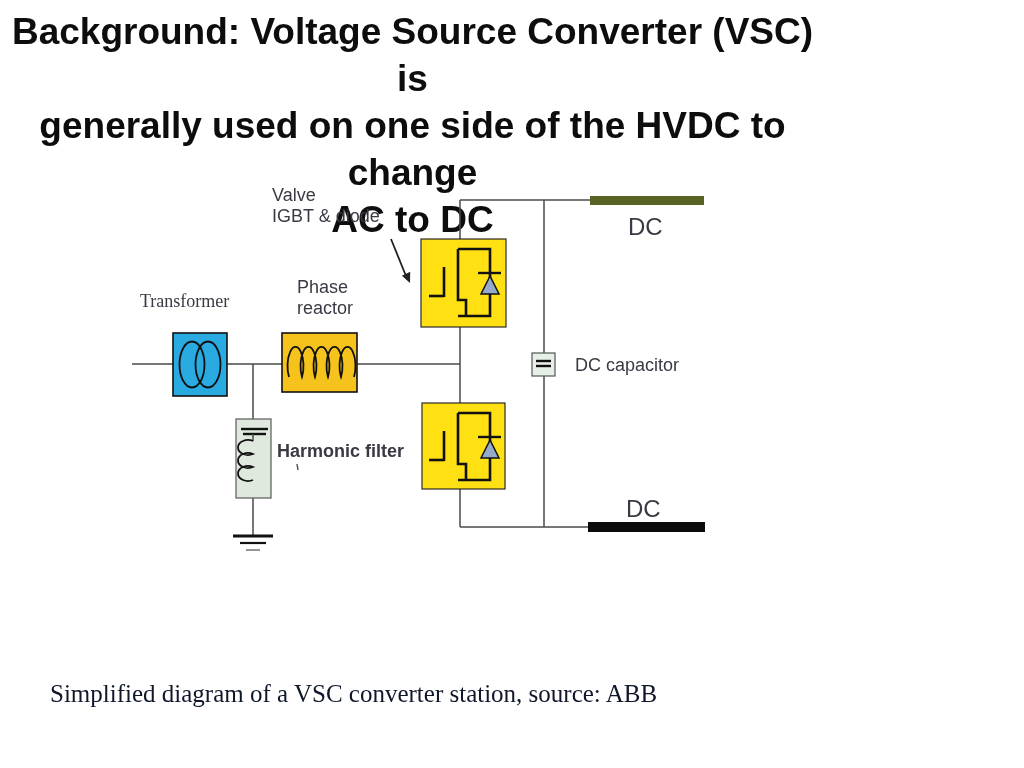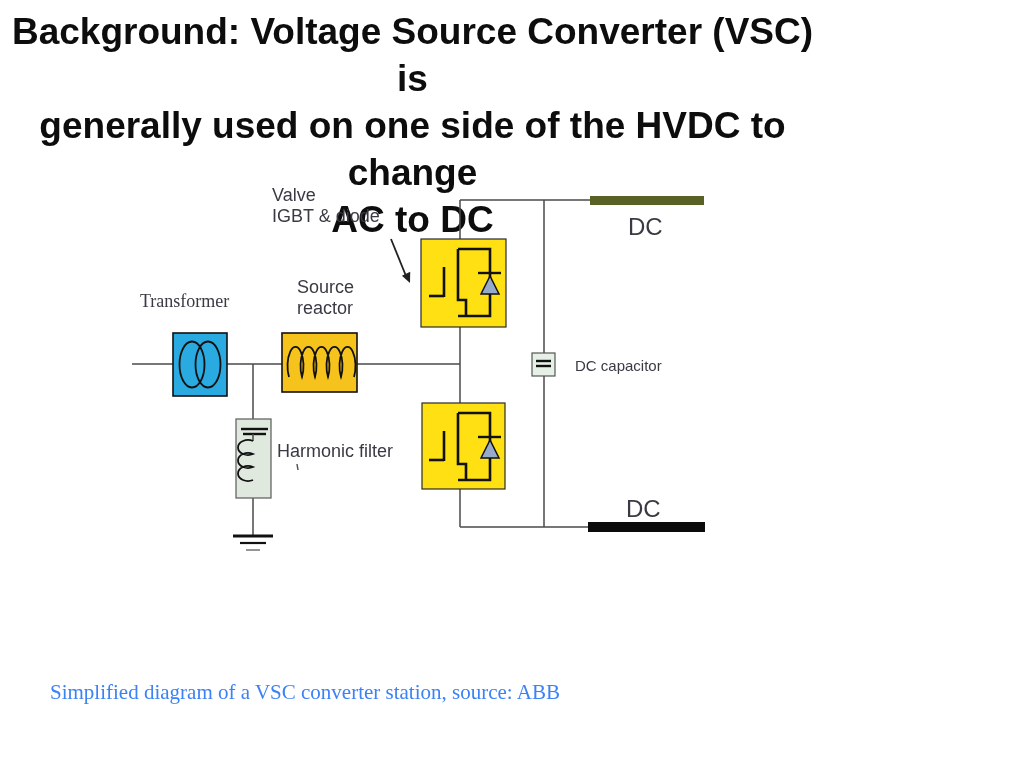--- a/index.html
+++ b/index.html
@@ -12,24 +12,24 @@
     text-align:center;font-weight:bold;font-size:37px;line-height:47px;
     color:#0d0d0d;white-space:pre-line;letter-spacing:0px;
   }
   .diagram-svg{position:absolute;left:0;top:0;}
   .lbl{
     position:absolute;color:var(--label-text,#3a3a44);
     font-size:18px;line-height:21px;white-space:pre-line;
   }
   .lbl.center{text-align:left;}
   .lbl-dc{font-size:24px;line-height:28px;}
-  .lbl-dccap{font-size:15px;}
+  .lbl-dccap{font-size:18px;}
   .caption{
     position:absolute;left:50px;top:680px;
-    font-family:"Liberation Serif",serif;font-size:21px;color:#3b82f6;
+    font-family:"Liberation Serif",serif;font-size:25px;color:#0f172a;
   }
   
   .wire{stroke:var(--wire,#4a4a4a);stroke-width:1.5;fill:none;}
   .boxline{stroke:#111;stroke-width:1.6;}
   .winding{stroke:#111;stroke-width:1.8;fill:none;}
   .coil{stroke:#111;stroke-width:1.8;fill:none;}
   .sym{stroke:#111;stroke-width:2.6;fill:none;}
   .plate{stroke:#111;stroke-width:2.4;fill:none;}
   .t-fill{fill:var(--transformer-fill,#29ABE2);}
   .r-fill{fill:var(--reactor-fill,#F5C31C);}
@@ -121,20 +121,20 @@
 
   <g>
     <path class="arrow" d="M391,239 L406,276"></path>
     <polygon class="arrowhead" points="410,283 401.9,275.7 410.2,271.8"></polygon>
   </g>
 </svg>
 
 <div class="lbl center" style="left:272px;top:185px;width:130px;">Valve
 IGBT &amp; diode</div>
 <div class="lbl center" style="left:140px;top:291px;width:120px;font-family:Liberation Serif, serif;">Transformer</div>
-<div class="lbl" style="left:297px;top:277px;">Source
+<div class="lbl" style="left:297px;top:277px;">Phase
 reactor</div>
-<div class="lbl" style="left:277px;top:441px;">Harmonic filter</div>
+<div class="lbl" style="left:277px;top:441px;font-weight:bold;">Harmonic filter</div>
 <div class="lbl lbl-dccap" style="left:575px;top:355px;">DC capacitor</div>
 <div class="lbl lbl-dc" style="left:628px;top:213px;">DC</div>
 <div class="lbl lbl-dc" style="left:626px;top:495px;">DC</div>
 
 <div class="caption">Simplified diagram of a VSC converter station, source: ABB</div>
 
 </body></html>

